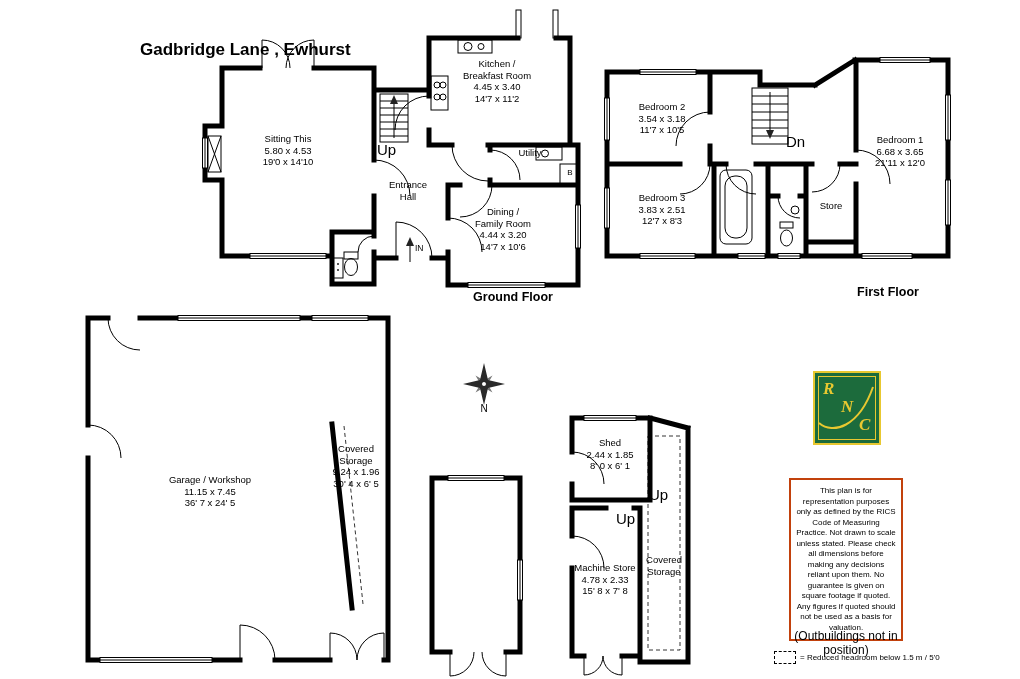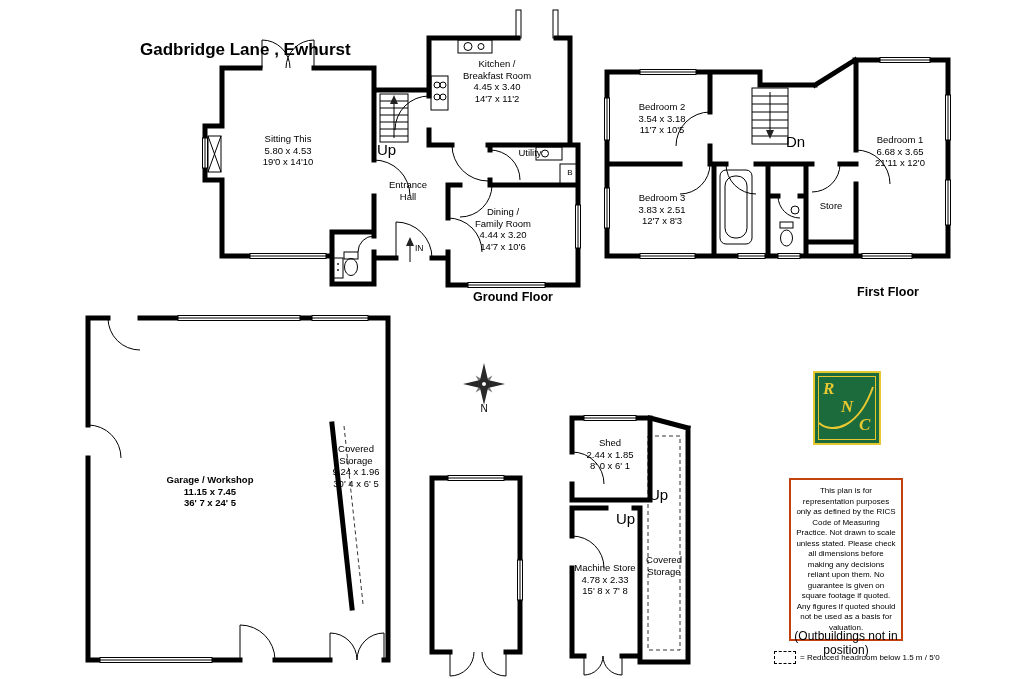--- a/index.html
+++ b/index.html
@@ -250,21 +250,21 @@
   <span>12'7 x 8'3</span>
 </div>
 <div class="lbl" style="left:850px;top:134px;width:100px;">
   <span>Bedroom 1</span>
   <span>6.68 x 3.65</span>
   <span>21'11 x 12'0</span>
 </div>
 <div class="lbl" style="left:803px;top:200px;width:56px;">
   <span>Store</span>
 </div>
-<div class="lbl" style="left:145px;top:474px;width:130px;font-weight:bold;">
+<div class="lbl" style="left:145px;top:474px;width:130px;">
   <span>Garage / Workshop</span>
   <span>11.15 x 7.45</span>
   <span>36' 7 x 24' 5</span>
 </div>
 <div class="lbl" style="left:322px;top:443px;width:68px;">
   <span>Covered</span>
   <span>Storage</span>
   <span>9.24 x 1.96</span>
   <span>30' 4 x 6' 5</span>
 </div>

